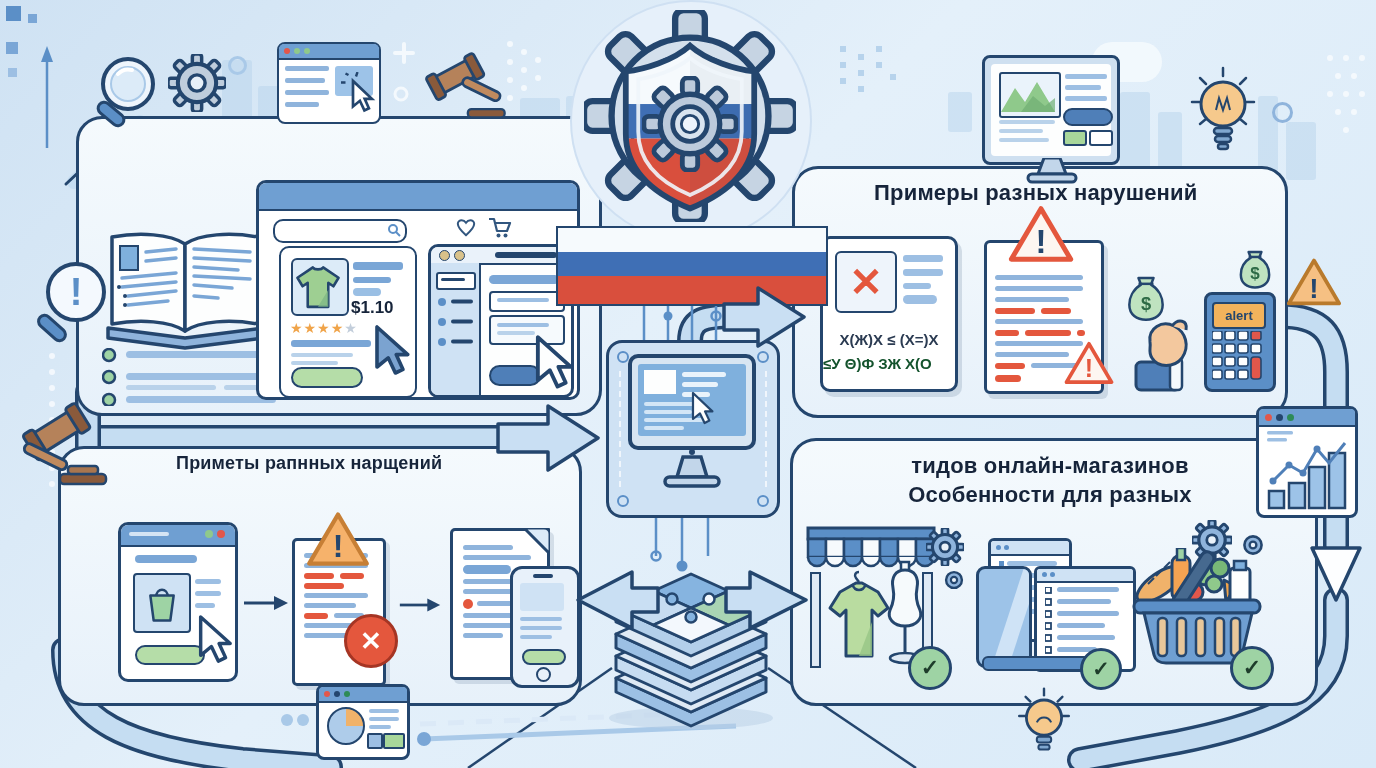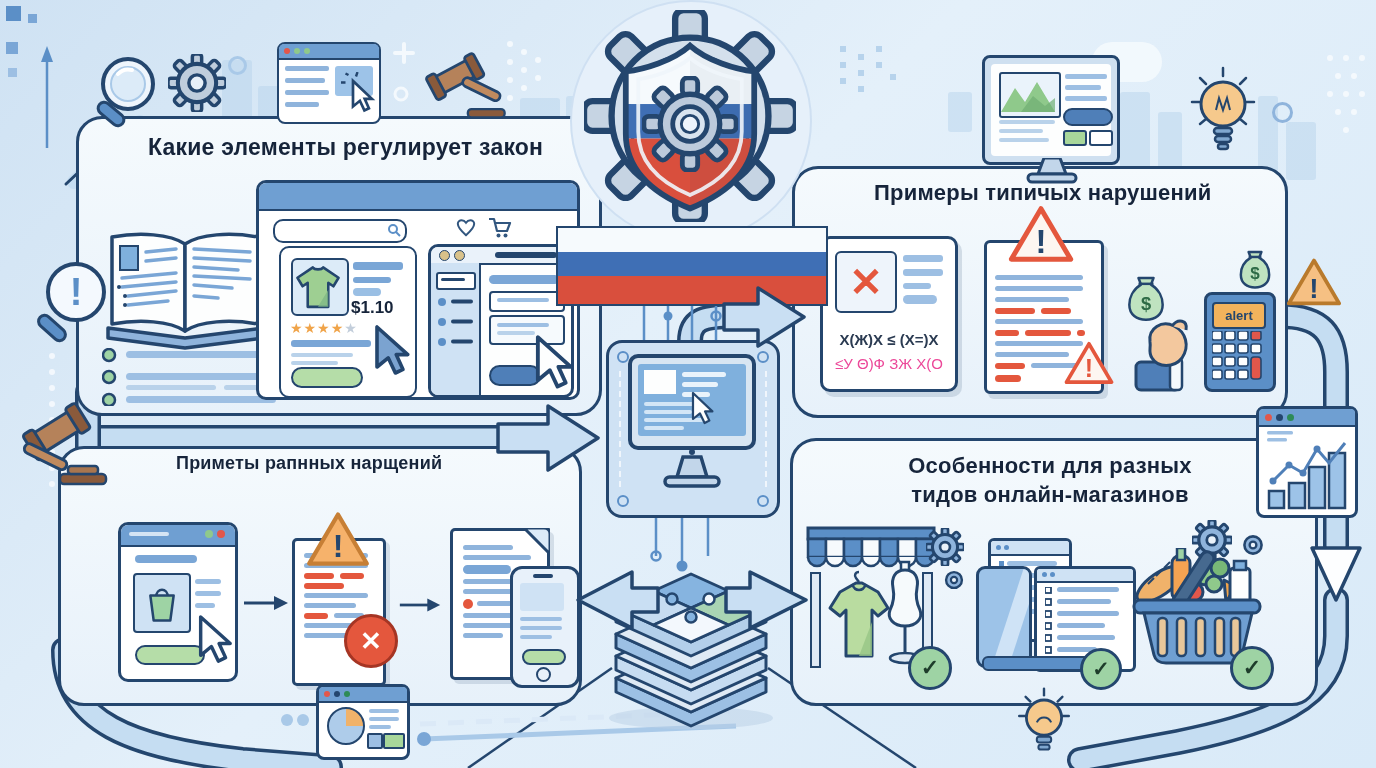--- a/index.html
+++ b/index.html
@@ -282,21 +282,20 @@
       <rect x="22" y="18" width="50" height="22" rx="4" fill="#b5825a" stroke="#24466e" stroke-width="3"></rect>
       <rect x="16" y="14" width="12" height="30" rx="3" fill="#8a5a3b" stroke="#24466e" stroke-width="3"></rect>
       <rect x="66" y="14" width="12" height="30" rx="3" fill="#8a5a3b" stroke="#24466e" stroke-width="3"></rect>
     </g>
     <rect x="14" y="52" width="46" height="10" rx="5" transform="rotate(206 36 56)" fill="#c08a5e" stroke="#24466e" stroke-width="3"></rect>
     <rect x="50" y="72" width="46" height="10" rx="4" fill="#8a5a3b" stroke="#24466e" stroke-width="2.5"></rect>
     <rect x="58" y="64" width="30" height="8" rx="3" fill="#a9764f" stroke="#24466e" stroke-width="2.5"></rect>
   </svg>
 
   <div class="panel" style="left:76px;top:116px;width:520px;height:294px"></div>
-  <div class="h" style="left:148px;top:134px;font-size:23px">Какие элементы регулирует закон</div>
 
   <svg class="abs" style="left:98px;top:228px;z-index:3" width="175" height="122" viewBox="0 0 175 122">
     <path d="M10 100 L87 110 L165 100 L165 110 L87 120 L10 110 Z" fill="#8fb4dc" stroke="#24466e" stroke-width="3.5" stroke-linejoin="round"></path>
     <path d="M87 16 C72 6 42 4 14 9 L14 96 C42 91 72 93 87 103 Z" fill="#fdfefe" stroke="#24466e" stroke-width="3.5" stroke-linejoin="round"></path>
     <path d="M87 16 C102 6 132 4 160 9 L160 96 C132 91 102 93 87 103 Z" fill="#fdfefe" stroke="#24466e" stroke-width="3.5" stroke-linejoin="round"></path>
     <rect x="22" y="18" width="18" height="24" fill="#7fb0dd" stroke="#24466e" stroke-width="2"></rect>
     <g stroke="#7aa6d6" stroke-width="3.5" stroke-linecap="round">
       <path d="M48 24 L78 21"></path>
         <path d="M48 33 L78 30"></path>
         <path d="M24 50 L78 45"></path>
@@ -406,34 +405,34 @@
       <span class="abs" style="left:6px;top:6px;width:52px;height:4px;background:#9dbfe3;border-radius:2px"></span>
       <span class="abs" style="left:6px;top:14px;width:38px;height:4px;background:#b9d2ea;border-radius:2px"></span>
     </div>
     <div class="pill" style="left:58px;top:118px;width:48px;height:17px;background:#4f7fb8;border:2px solid #24466e"></div>
     <svg class="abs" style="left:98px;top:86px;z-index:4" width="52" height="60" viewBox="0 0 24 28">
       <path d="M4 2 L4 22 L9.6 17.4 L13.2 25 L17 23.2 L13.6 15.8 L19.4 15.8 Z" fill="#fdfefe" stroke="#24466e" stroke-width="1.8" stroke-linejoin="round"></path>
     </svg>
   </div>
 
   <div class="panel" style="left:792px;top:166px;width:490px;height:246px"></div>
-  <div class="h" style="left:874px;top:180px;font-size:22px">Примеры типичых нарушений</div>
+  <div class="h" style="left:874px;top:180px;font-size:22px">Примеры разных нарушений</div>
 
   <div class="win" style="left:820px;top:236px;width:132px;height:150px;border-width:3px;border-radius:10px;box-shadow:4px 5px 0 rgba(36,70,110,.15)">
     <div class="abs" style="left:12px;top:12px;width:58px;height:58px;background:#eef4fb;border:2.5px solid #24466e;border-radius:6px;display:flex;align-items:center;justify-content:center;font-size:40px;font-weight:bold;color:#e4573d">✕</div>
     <svg class="abs" style="left:80px;top:16px" width="44" height="52" viewBox="0 0 44 52">
       <g fill="#9dbfe3">
           <rect width="40" height="7" rx="3"></rect>
           <rect y="14" width="40" height="7" rx="3"></rect>
       <rect y="28" width="28" height="6" rx="3"></rect>
           <rect y="40" width="34" height="9" rx="4.5"></rect>
         </g>
     </svg>
     <div class="abs" style="left:0;top:92px;width:100%;text-align:center;font-size:15px;font-weight:bold;color:#2b3b52">Х(Ж)Х ≤ (Х=)Х</div>
-    <div class="abs" style="left:0;top:116px;width:100%;text-align:center;font-size:15px;font-weight:normal;color:#ec4899">≤У Θ)Ф ЗЖ Х(О</div>
+    <div class="abs" style="left:0;top:116px;width:100%;text-align:left;font-size:15px;font-weight:bold;color:#14532d">≤У Θ)Ф ЗЖ Х(О</div>
   </div>
 
   <div class="win" style="left:984px;top:240px;width:114px;height:148px;border-width:3px;border-radius:6px;box-shadow:4px 5px 0 rgba(36,70,110,.15)">
     <svg class="abs" style="left:8px;top:32px" width="98" height="110" viewBox="0 0 98 110">
       <g fill="#8fb4dc">
         <rect width="88" height="5" rx="2.5"></rect>
           <rect y="11" width="88" height="5" rx="2.5"></rect>
           <rect y="22" width="74" height="5" rx="2.5"></rect>
         <rect y="44" width="88" height="5" rx="2.5"></rect>
           <rect y="66" width="88" height="5" rx="2.5"></rect>
@@ -595,22 +594,22 @@
           <rect y="9" width="42" height="4" rx="2"></rect>
           <rect y="18" width="32" height="4" rx="2"></rect>
         </g>
     </svg>
     <div class="pill" style="left:9px;top:80px;width:40px;height:12px;background:#b5dda8;border:2px solid #24466e"></div>
     <div class="dot" style="left:23px;top:98px;width:11px;height:11px;border:2px solid #24466e"></div>
   </div>
 
   <div class="panel" style="left:790px;top:438px;width:522px;height:262px"></div>
   <div class="h" style="left:860px;top:452px;width:380px;text-align:center;font-size:22px;line-height:1.3">
+    <div>тидов онлайн-магазинов</div>
     <div>Особенности для разных</div>
-    <div>тидов онлайн-магазинов</div>
   </div>
 
   <svg class="abs" style="left:806px;top:526px;z-index:3" width="130" height="48" viewBox="0 0 130 48">
     <rect x="2" y="2" width="126" height="11" fill="#5b8fc7" stroke="#24466e" stroke-width="3"></rect>
     <g stroke="#24466e" stroke-width="2.5">
       <rect x="2" y="13" width="18" height="18" fill="#5b8fc7"></rect>
         <rect x="20" y="13" width="18" height="18" fill="#f6fafd"></rect>
       <rect x="38" y="13" width="18" height="18" fill="#5b8fc7"></rect>
         <rect x="56" y="13" width="18" height="18" fill="#f6fafd"></rect>
       <rect x="74" y="13" width="18" height="18" fill="#5b8fc7"></rect>

